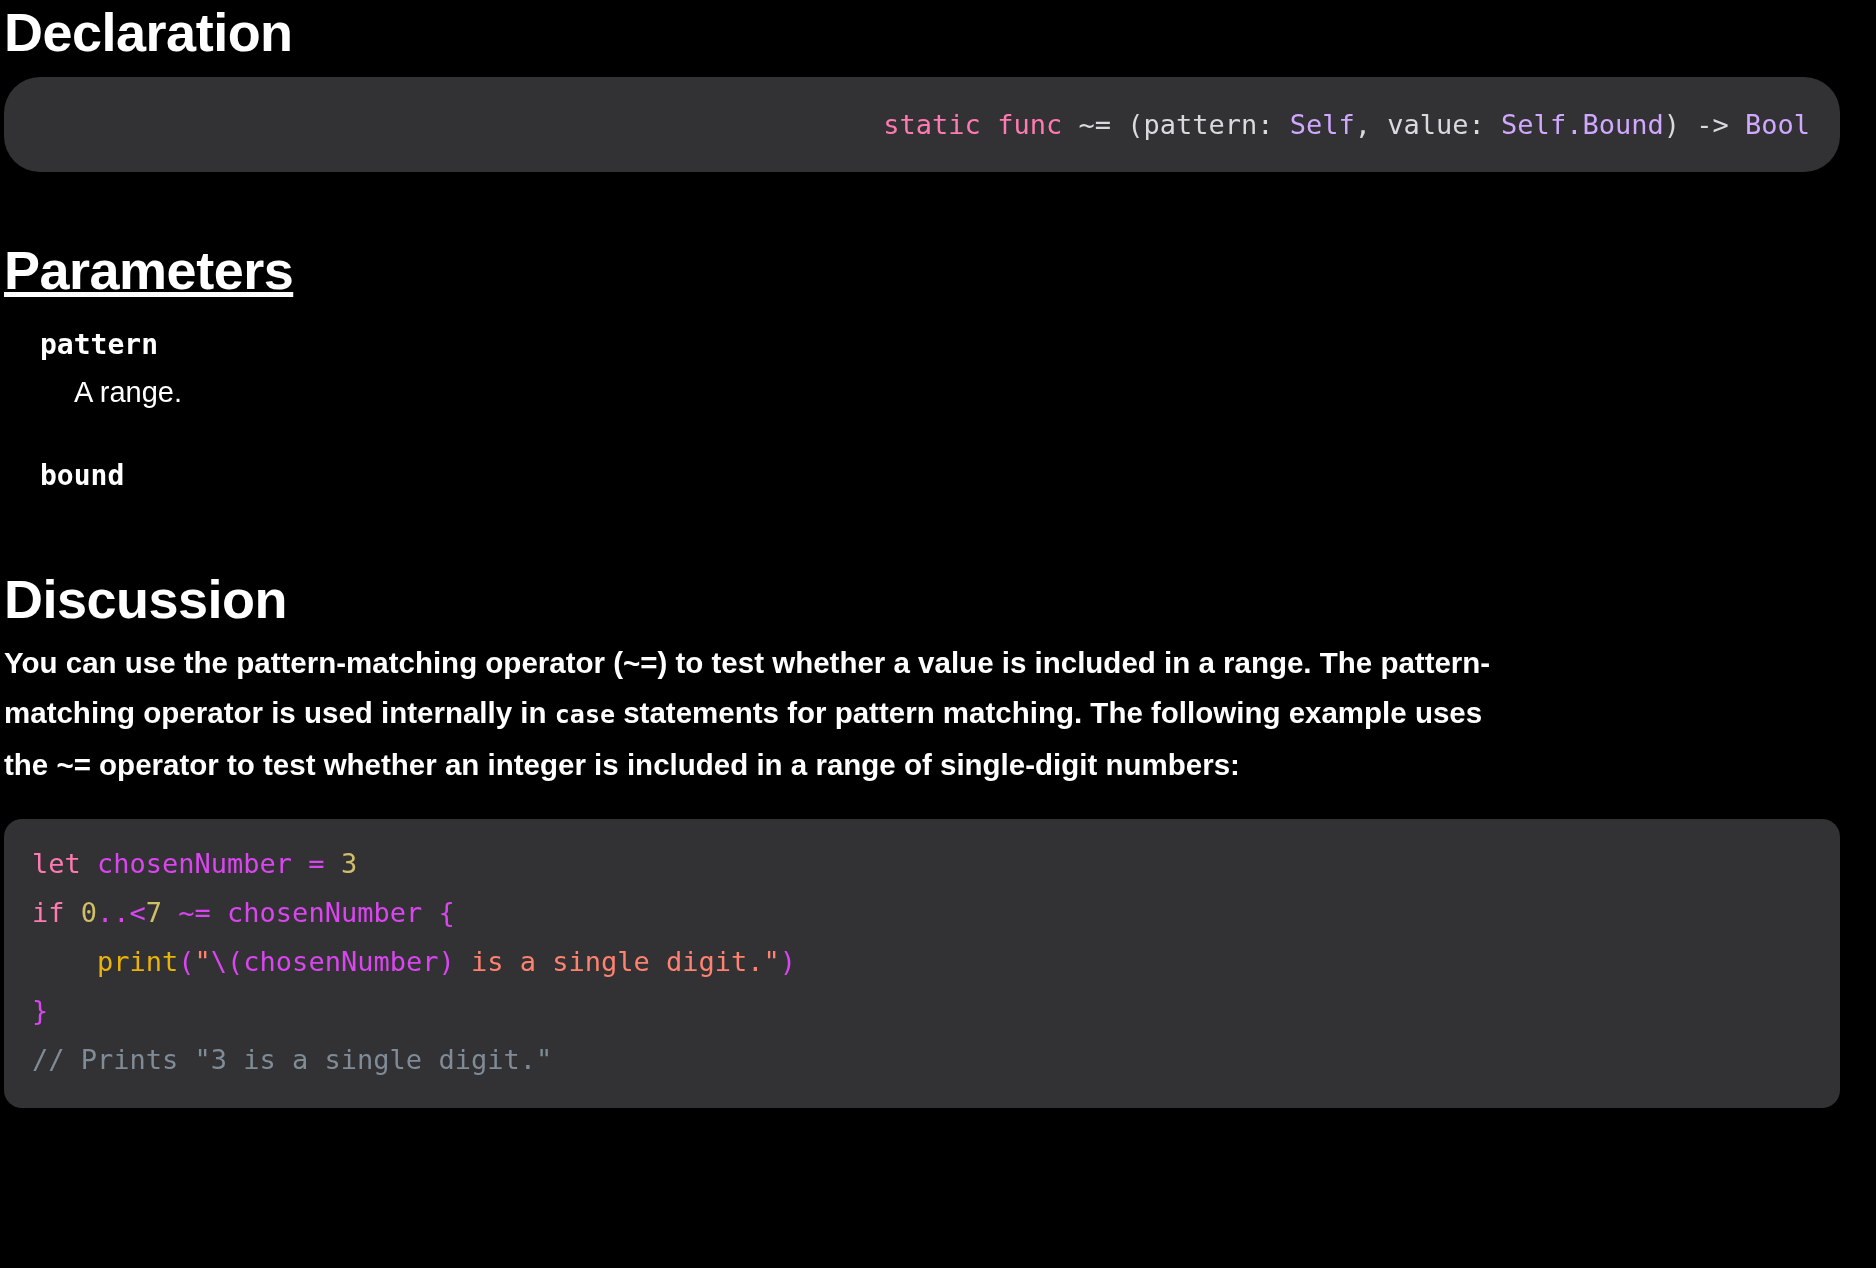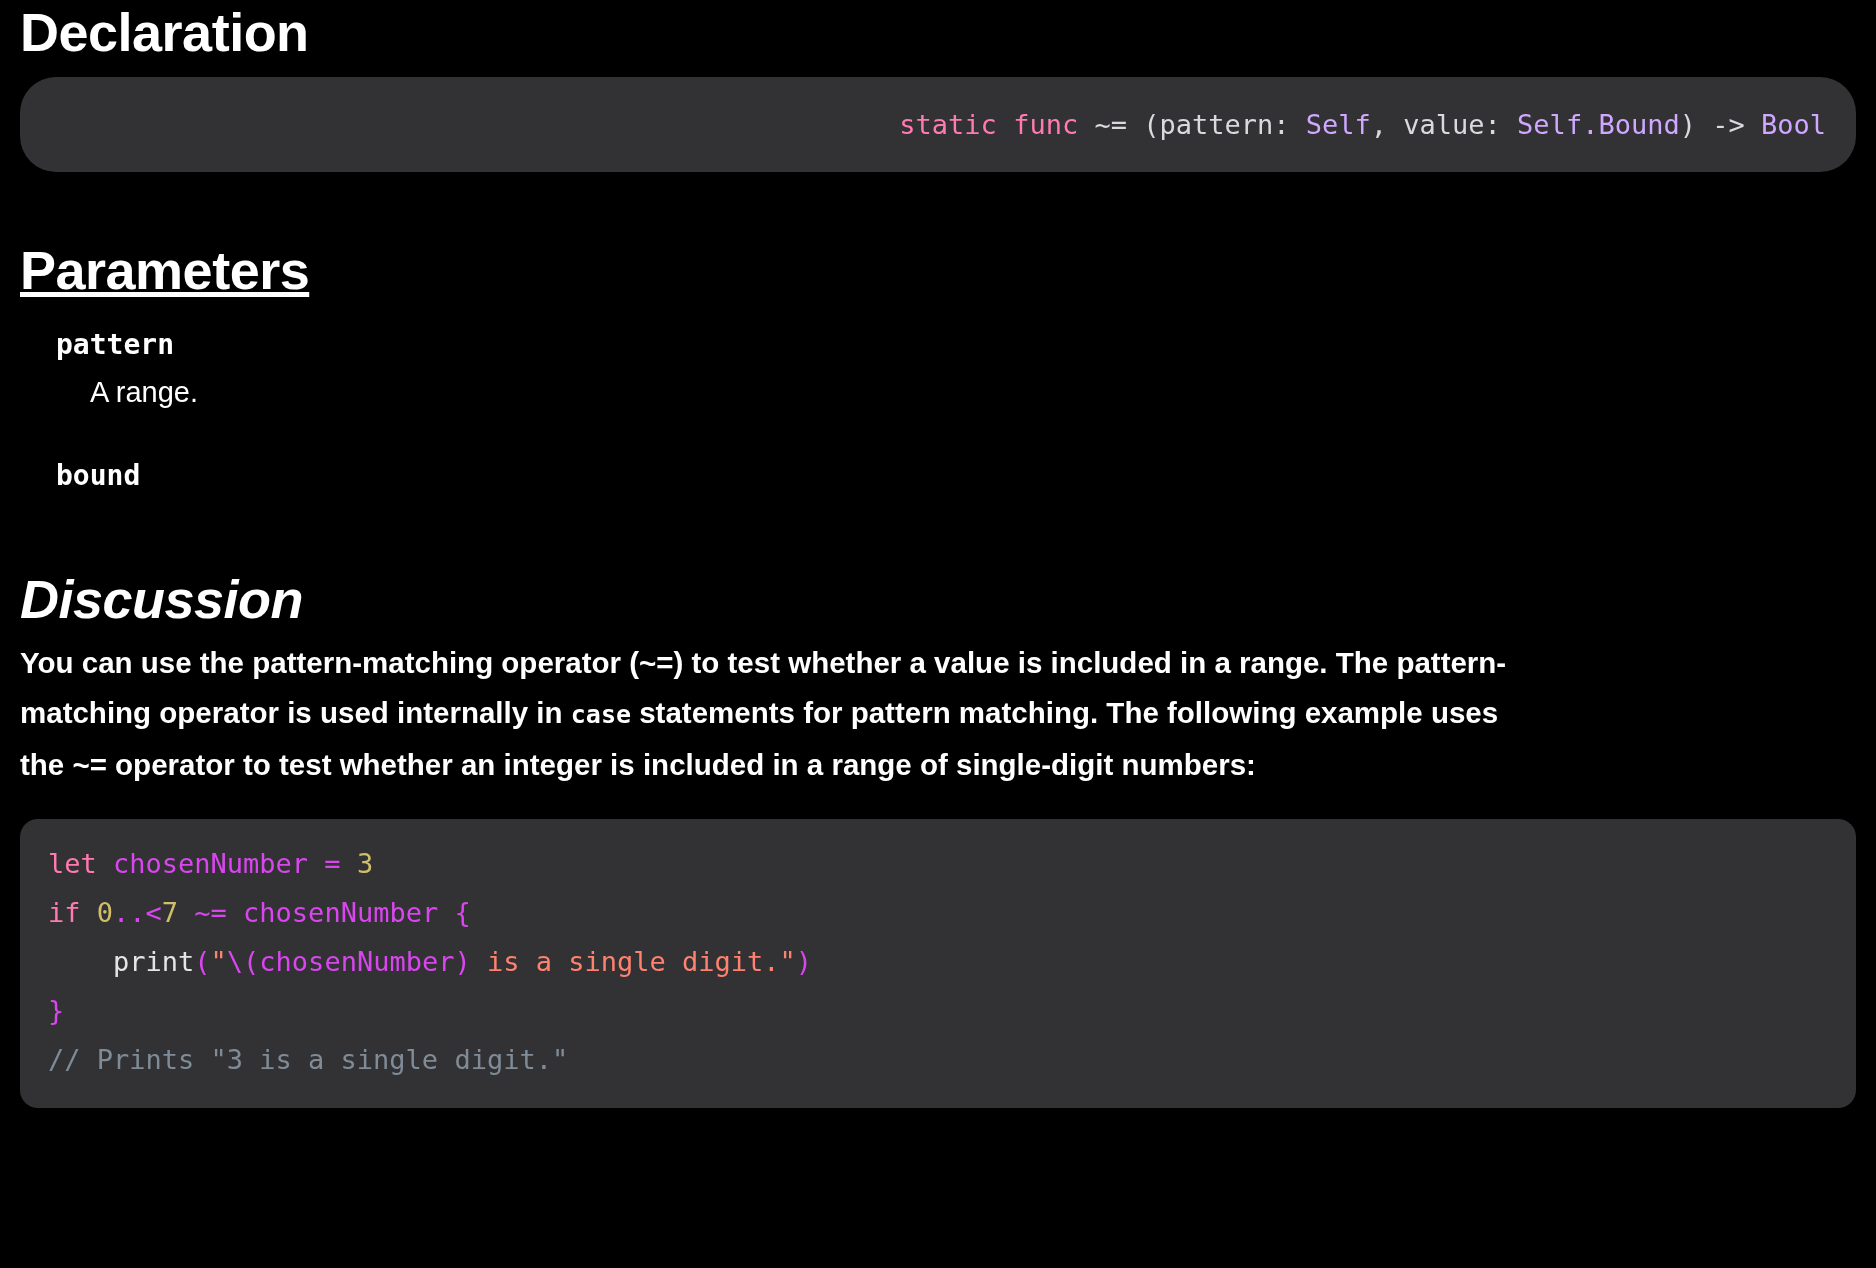--- a/index.html
+++ b/index.html
@@ -12,21 +12,21 @@
     height: 1268px;
     overflow: hidden;
     font-family: "Liberation Sans", sans-serif;
     -webkit-font-smoothing: antialiased;
   }
   .page {
     width: 1532px;
     height: 1268px;
     background: #000000;
     box-sizing: border-box;
-    padding: 0 20px;
+    padding: 0 4px;
     position: relative;
   }
   .section-title {
     color: #ffffff;
     font-size: 54px;
     font-weight: bold;
     letter-spacing: -0.5px;
     line-height: 1.05;
     margin: 0;
     padding: 0;
@@ -54,21 +54,21 @@
     margin-top: 29px;
     padding: 20px 28px 24px 28px;
     width: 1836px;
   }
 
   
   .kw   { color: #ff7ab2; }
   .type { color: #d0a8ff; }
   .num  { color: #d0bf69; }
   .str  { color: #ff8170; }
-  .fn   { color: #e5e5e5; }
+  .fn   { color: #eab308; }
   .cmt  { color: #7f8c98; }
   .plain { color: #d946ef; }
   .dim  { color: #d9d9de; }
 
   .params-title { margin-top: 70px; text-decoration: underline; }
   .params-list {
     margin-top: 30px;
     padding-left: 36px;
   }
   .param-item + .param-item { margin-top: 47px; }
@@ -86,21 +86,21 @@
     margin-top: 12px;
     padding-left: 34px;
   }
   .param-desc code,
   .discussion-para code {
     font-family: "DejaVu Sans Mono", "Liberation Mono", monospace;
     font-size: 25px;
     color: #ffffff;
   }
 
-  .discussion-title { margin-top: 79px; font-style: italic; }
+  .discussion-title { margin-top: 79px; }
   .discussion-para {
     color: #ffffff;
     font-size: 29.5px;
     line-height: 50px;
     margin-top: 10px;
     max-width: 1845px;
     font-weight: bold;
   }
 </style>
 </head>

